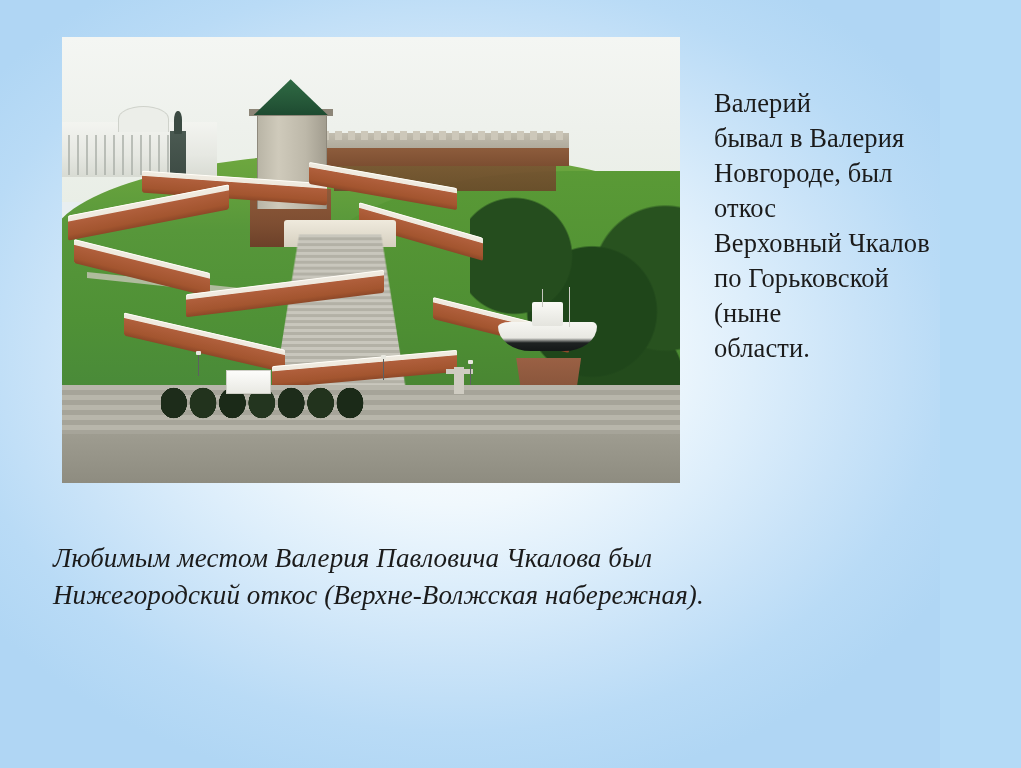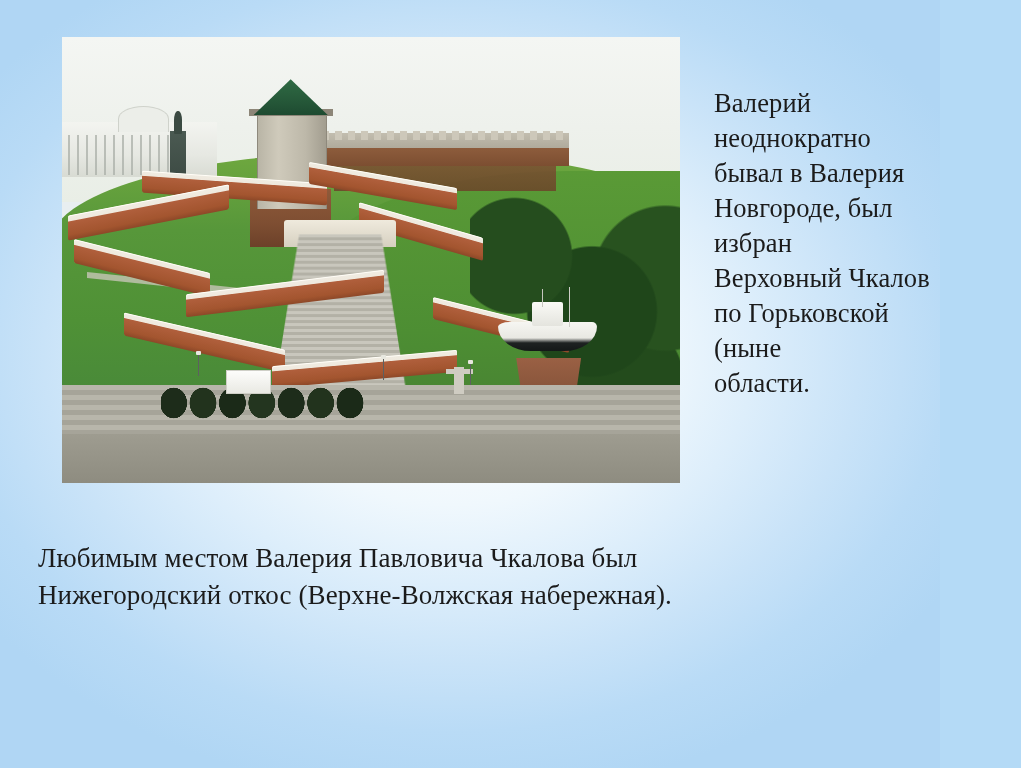--- a/index.html
+++ b/index.html
@@ -298,27 +298,28 @@
     font-size: 26.5px;
     line-height: 1.32;
     font-weight: 400;
     letter-spacing: .1px;
   }
   #right-text .line { white-space: nowrap; }
 
   
   #bottom-text {
     position: absolute;
-    left: 38px;
+    left: 53px;
     top: 540px;
     width: 940px;
     color: #1b1b1b;
     font-size: 27px;
     line-height: 1.38;
     letter-spacing: .1px;
+    font-style: italic;
   }
   #bottom-text .line { white-space: nowrap; }
 </style>
 </head>
 <body>
 
 <div id="slide">
 
   <div id="photo-frame">
     <div id="photo">
@@ -374,24 +375,23 @@
       <div class="kiosk"></div>
       <div class="lamp" style="left:22%; bottom:24%;"></div>
       <div class="lamp" style="left:52%; bottom:23%;"></div>
       <div class="lamp" style="left:66%; bottom:22%;"></div>
 
     </div>
   </div>
 
   <div id="right-text">
     <div class="line">Валерий</div>
-    <div class="line">неоднократно</div>
     <div class="line">бывал в Валерия</div>
     <div class="line">Новгороде, был</div>
-    <div class="line">избран</div>
+    <div class="line">откос</div>
     <div class="line">Верховный Чкалов</div>
     <div class="line">по Горьковской</div>
     <div class="line">(ныне</div>
     <div class="line">области.</div>
   </div>
 
   <div id="bottom-text">
     <div class="line">Любимым местом Валерия Павловича Чкалова был</div>
     <div class="line">Нижегородский откос (Верхне-Волжская набережная).</div>
   </div>

